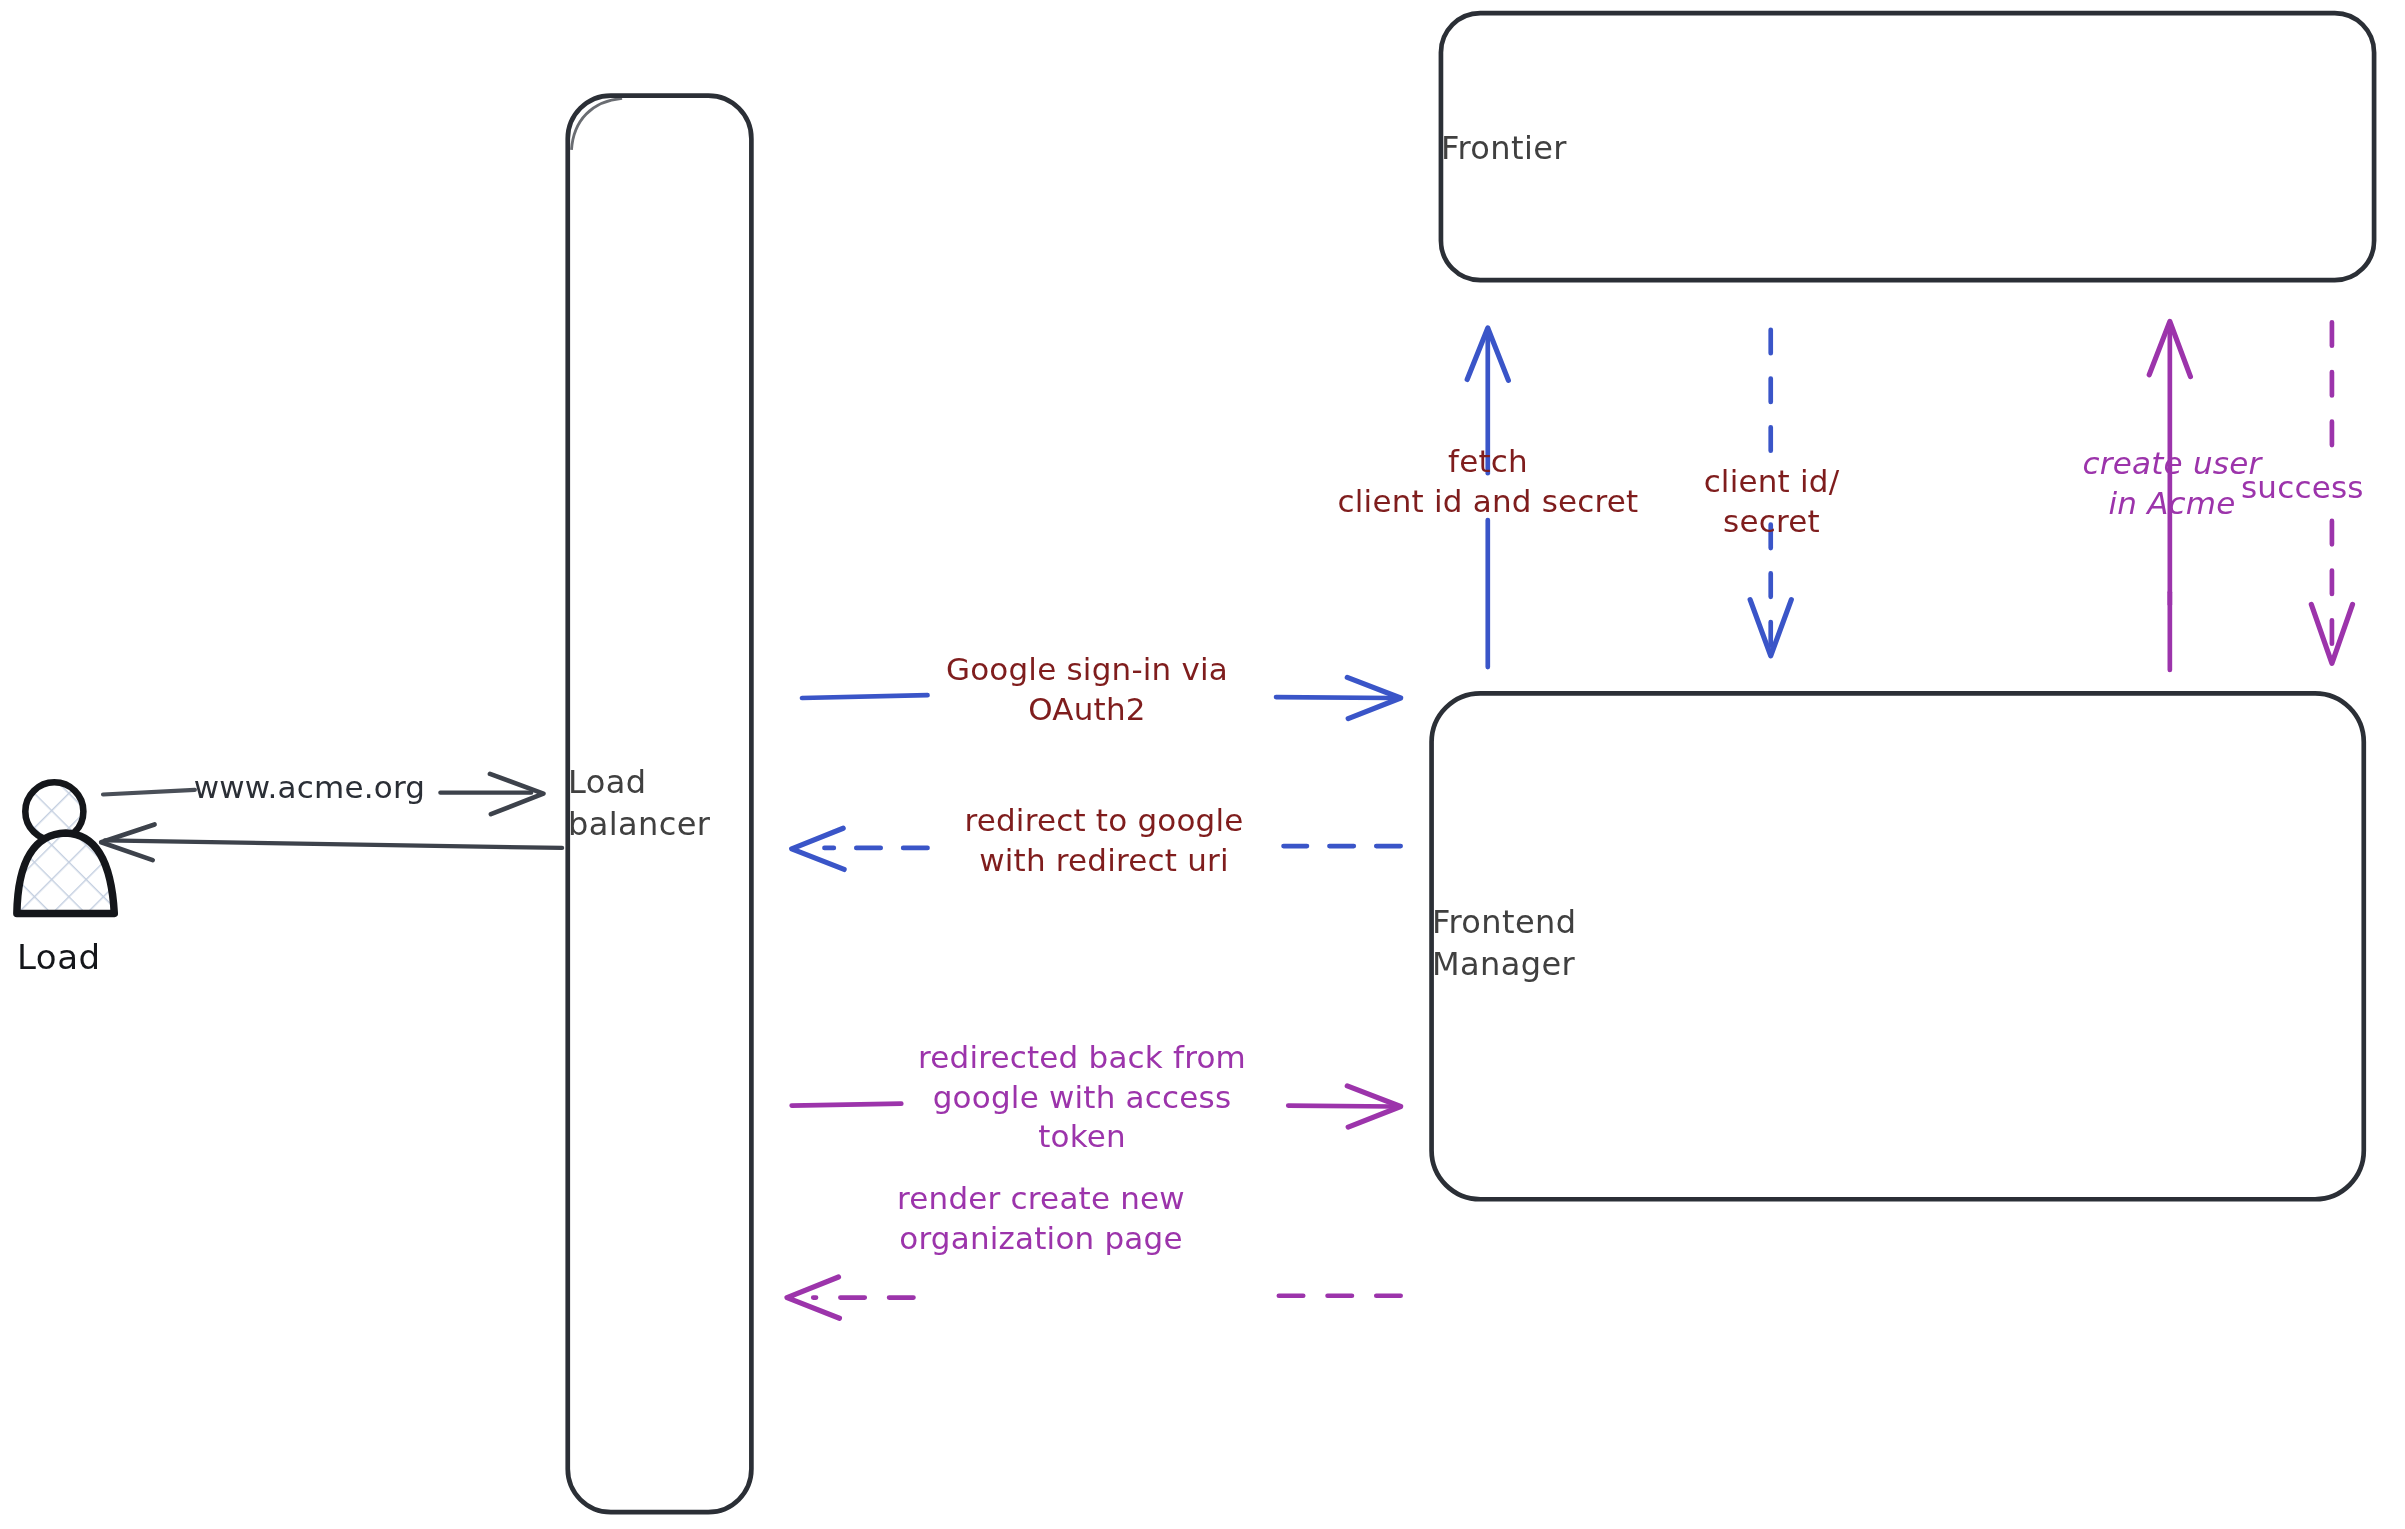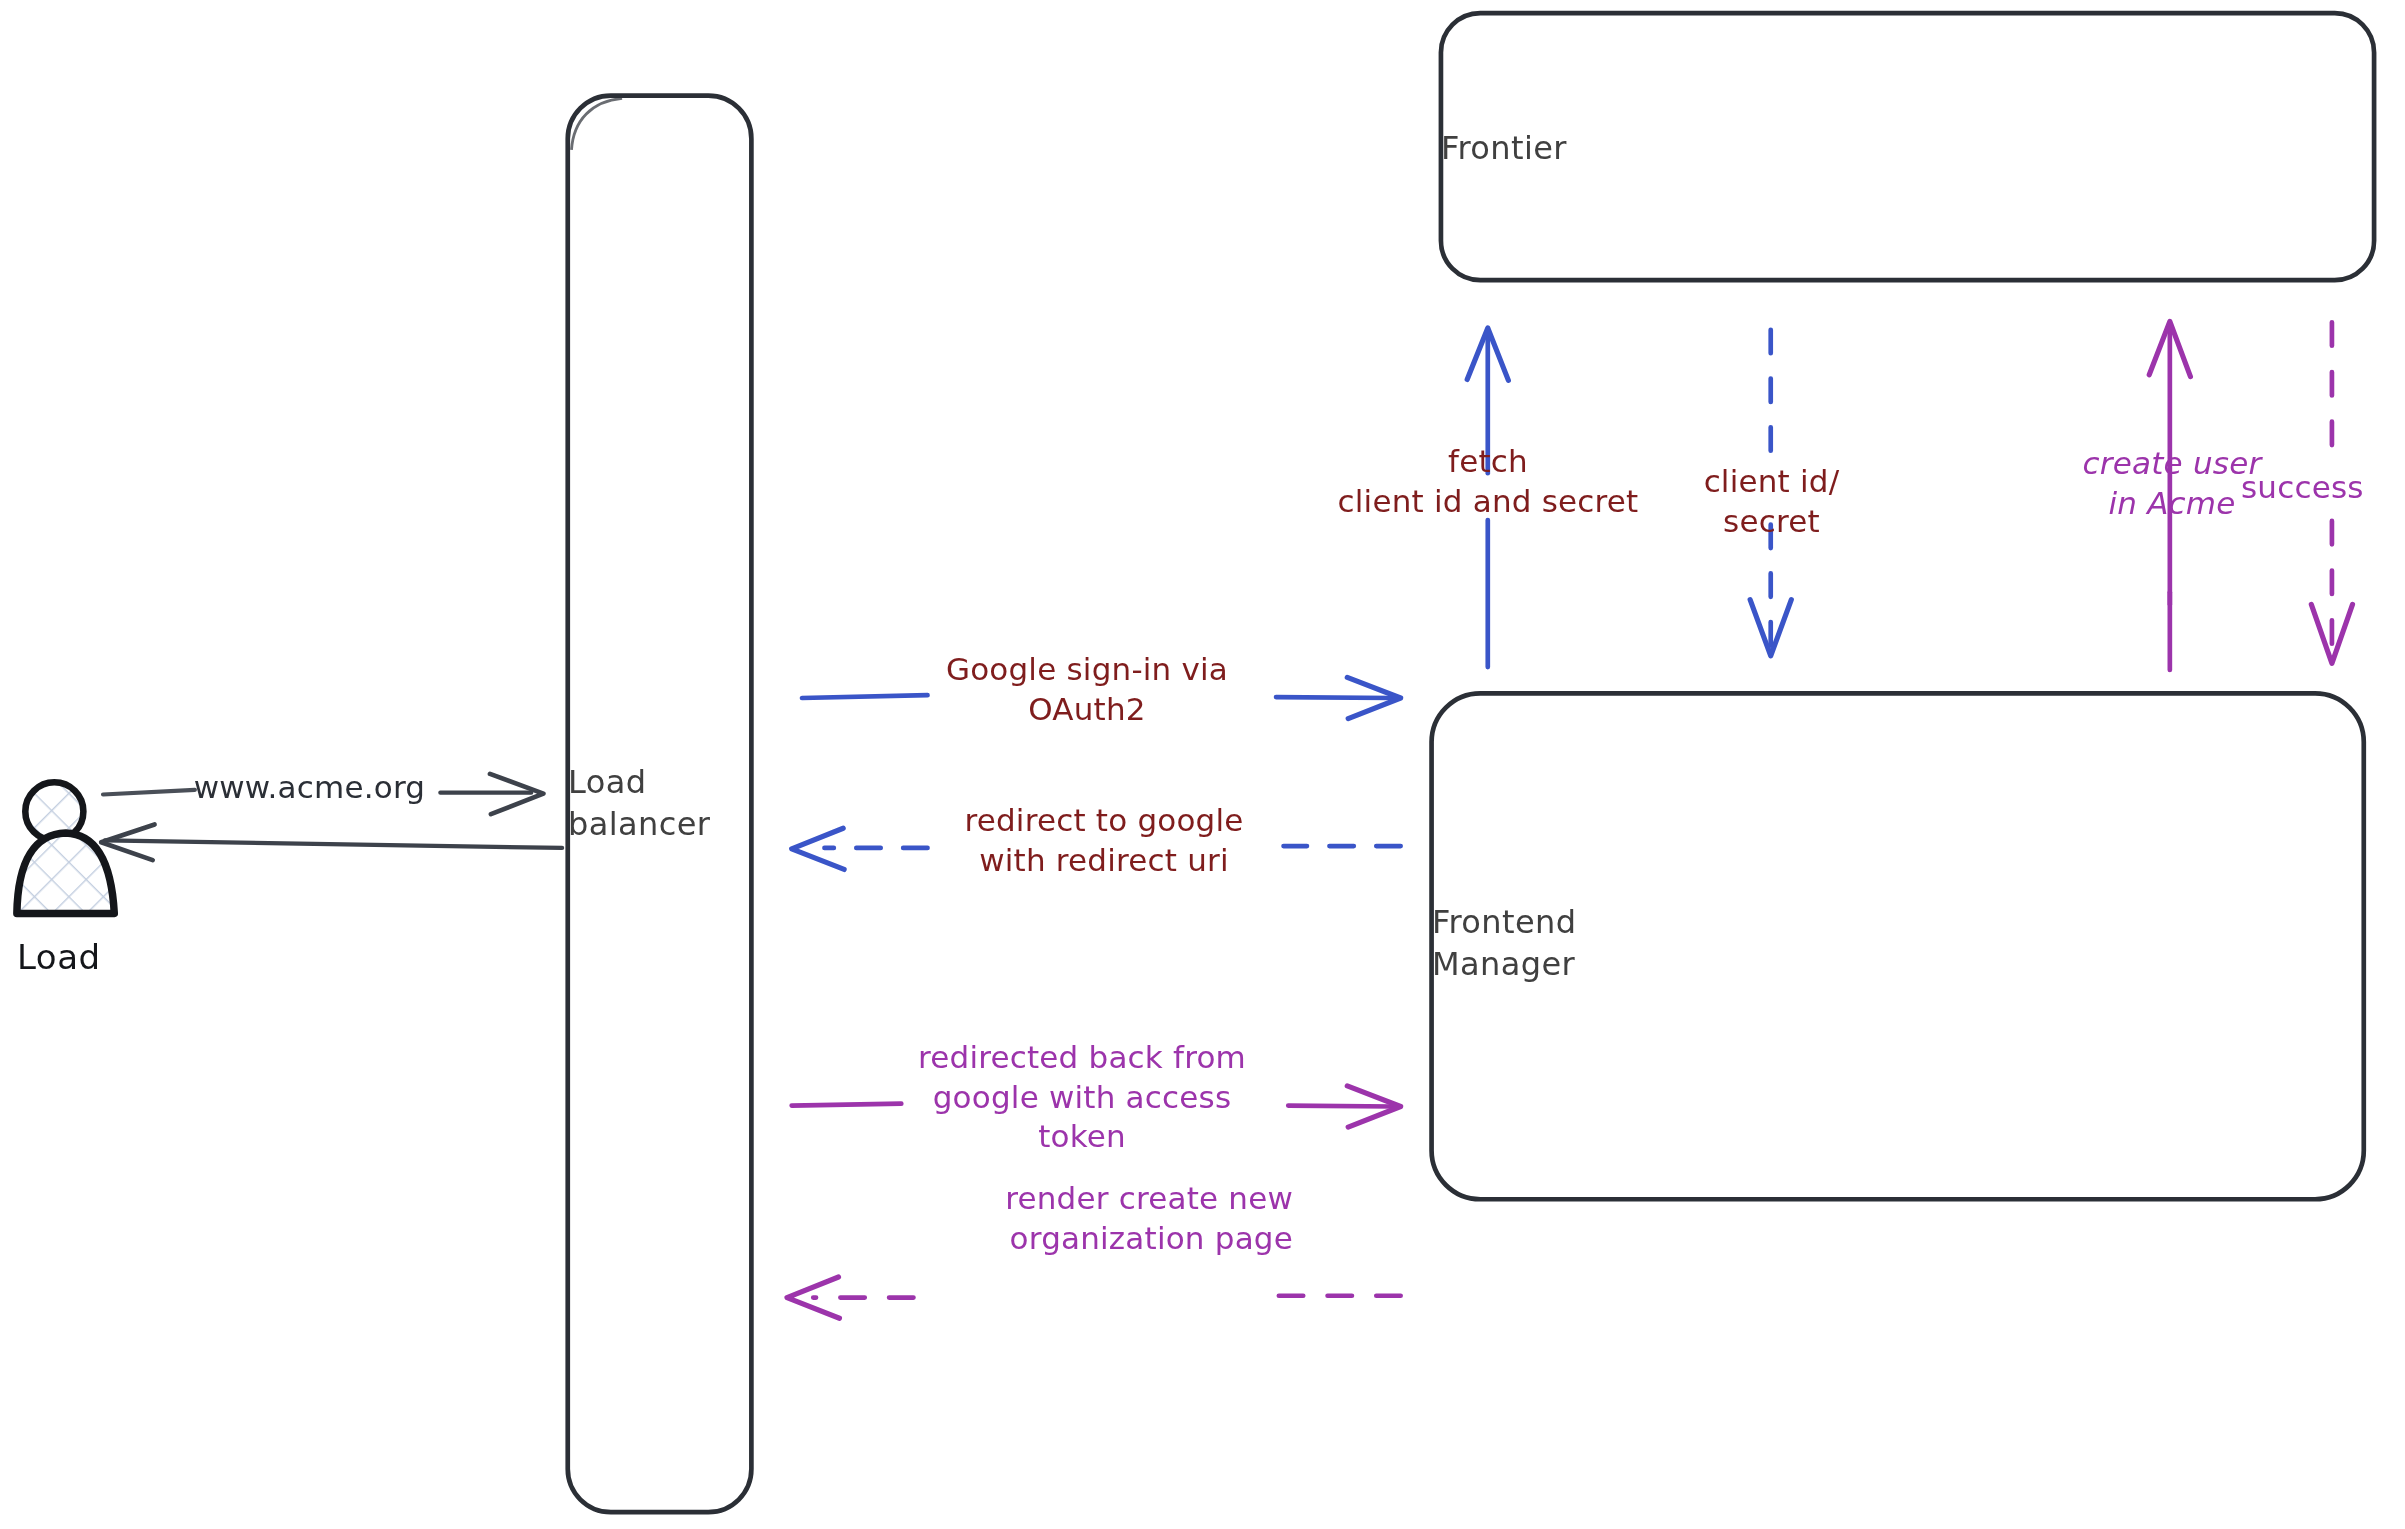--- a/index.html
+++ b/index.html
@@ -166,21 +166,21 @@
   <div class="edge-label blue" style="left:881px; top:650px; width:412px;">Google sign-in via
 OAuth2</div>
 
   <div class="edge-label blue" style="left:907px; top:801px; width:394px;">redirect to google
 with redirect uri</div>
 
   <div class="edge-label purple" style="left:862px; top:1038px; width:440px;">redirected back from
 google with access
 token</div>
 
-  <div class="edge-label purple" style="left:871px; top:1179px; width:422px;text-align:right;">render create new
+  <div class="edge-label purple" style="left:830px; top:1179px; width:422px;">render create new
 organization page</div>
 
   <div class="edge-label blue" style="left:1291px; top:442px; width:394px;">fetch
 client id and secret</div>
 
   <div class="edge-label blue" style="left:1673px; top:442px; width:197px;margin-top:20px;">client id/
 secret</div>
 
   <div class="edge-label purple" style="left:2041px; top:444px; width:262px;font-style:italic;">create user
 in Acme</div>

